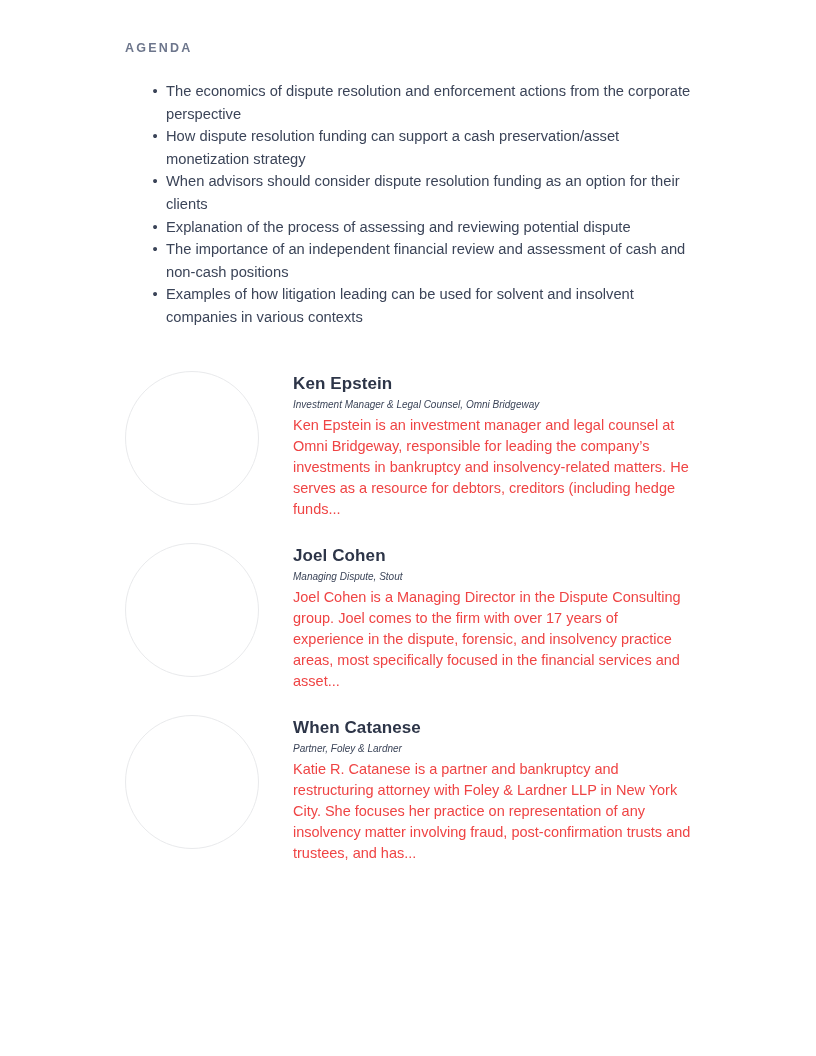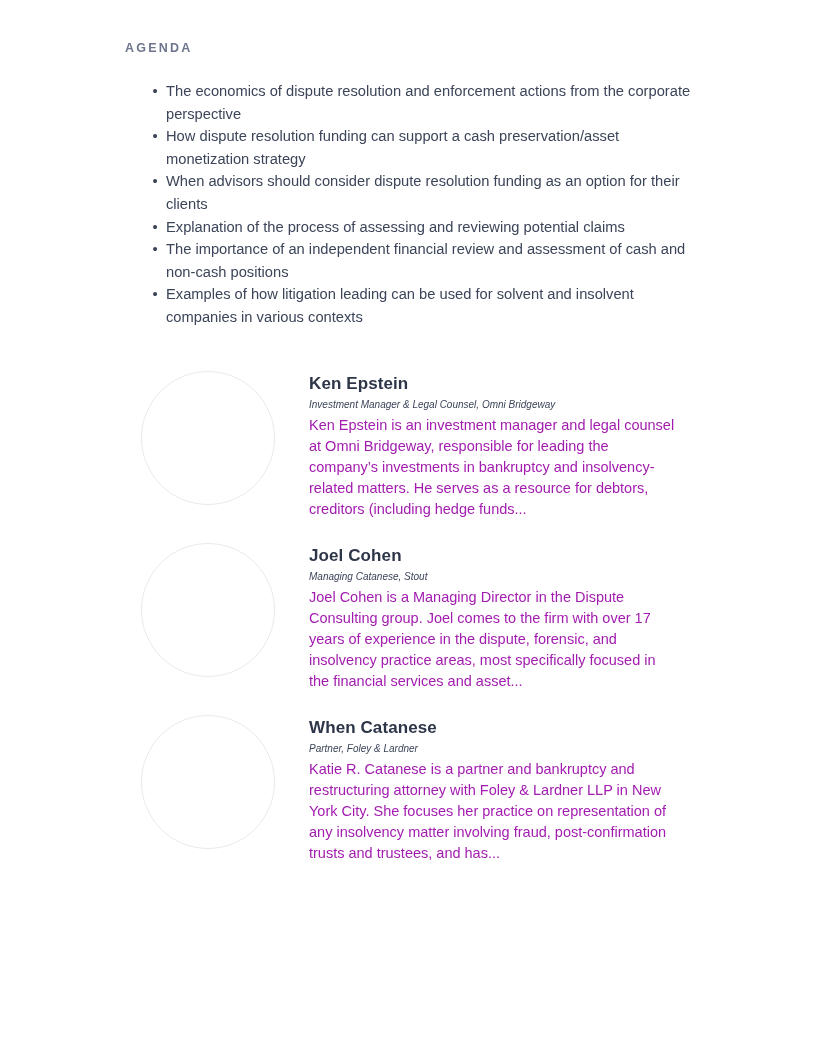--- a/index.html
+++ b/index.html
@@ -74,21 +74,21 @@
     color: #3b4458;
     font-size: 14.7px;
     line-height: 22.6px;
   }
 
   
   #presenters-section {
     margin-top: 42px;
   }
   .presenter-list {
-    margin: 16px;
+    margin: 0;
     padding: 0;
     list-style: none;
     margin-top: 25px;
   }
   .presenter {
     display: flex;
     align-items: flex-start;
     margin-bottom: 22px;
   }
   .avatar {
@@ -117,57 +117,57 @@
   .presenter-title {
     margin: 0;
     font-style: italic;
     font-size: 10px;
     color: #3b4458;
     line-height: 20px;
   }
   .presenter-bio {
     margin: 0;
     font-size: 14.5px;
-    color: #a21caf;
+    color: #ef4444;
     line-height: 21.2px;
   }
 </style>
 </head>
 <body>
 
 <div class="page">
   <div class="content">
 
     <section id="agenda-section">
       <h2 class="section-heading">AGENDA</h2>
       <ul class="agenda-list" id="agenda-list">
           <li class="agenda-item"><span class="bullet">•</span><span>The economics of dispute resolution and enforcement actions from the corporate perspective</span></li>
           <li class="agenda-item"><span class="bullet">•</span><span>How dispute resolution funding can support a cash preservation/asset monetization strategy</span></li>
           <li class="agenda-item"><span class="bullet">•</span><span>When advisors should consider dispute resolution funding as an option for their clients</span></li>
-          <li class="agenda-item"><span class="bullet">•</span><span>Explanation of the process of assessing and reviewing potential claims</span></li>
+          <li class="agenda-item"><span class="bullet">•</span><span>Explanation of the process of assessing and reviewing potential dispute</span></li>
           <li class="agenda-item"><span class="bullet">•</span><span>The importance of an independent financial review and assessment of cash and non-cash positions</span></li>
           <li class="agenda-item"><span class="bullet">•</span><span>Examples of how litigation leading can be used for solvent and insolvent companies in various contexts</span></li>
         </ul>
     </section>
 
     <section id="presenters-section">
       <ul class="presenter-list" id="presenter-list">
           <li class="presenter">
             <div class="avatar"></div>
             <div class="presenter-body">
               <h3 class="presenter-name">Ken Epstein</h3>
               <p class="presenter-title">Investment Manager &amp; Legal Counsel, Omni Bridgeway</p>
               <p class="presenter-bio">Ken Epstein is an investment manager and legal counsel at Omni Bridgeway, responsible for leading the company’s investments in bankruptcy and insolvency-related matters. He serves as a resource for debtors, creditors (including hedge funds...</p>
             </div>
           </li>
           <li class="presenter">
             <div class="avatar"></div>
             <div class="presenter-body">
               <h3 class="presenter-name">Joel Cohen</h3>
-              <p class="presenter-title">Managing Catanese, Stout</p>
+              <p class="presenter-title">Managing Dispute, Stout</p>
               <p class="presenter-bio">Joel Cohen is a Managing Director in the Dispute Consulting group. Joel comes to the firm with over 17 years of experience in the dispute, forensic, and insolvency practice areas, most specifically focused in the financial services and asset...</p>
             </div>
           </li>
           <li class="presenter">
             <div class="avatar"></div>
             <div class="presenter-body">
               <h3 class="presenter-name">When Catanese</h3>
               <p class="presenter-title">Partner, Foley &amp; Lardner</p>
               <p class="presenter-bio">Katie R. Catanese is a partner and bankruptcy and restructuring attorney with Foley &amp; Lardner LLP in New York City. She focuses her practice on representation of any insolvency matter involving fraud, post-confirmation trusts and trustees, and has...</p>
             </div>

